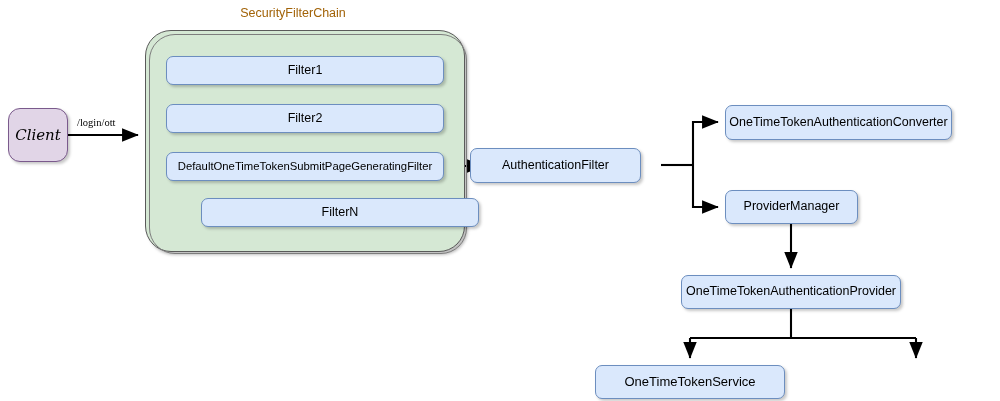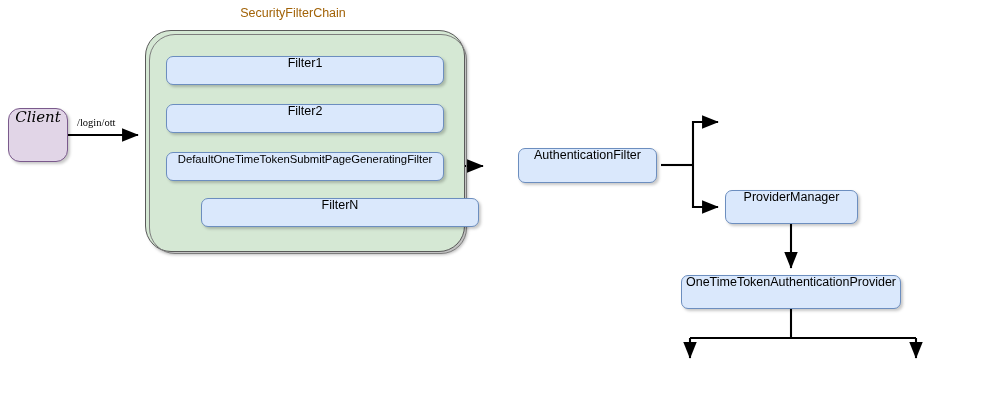--- a/index.html
+++ b/index.html
@@ -21,20 +21,21 @@
     position: absolute;
     left: 0;
     top: 0;
     width: 1000px;
     height: 401px;
   }
   .node {
     position: absolute;
     box-sizing: border-box;
     display: flex;
+    align-items: center;
     justify-content: center;
     text-align: center;
     line-height: 1.1;
     color: #000000;
     z-index: 3;
   }
   .node-blue {
     background: #dae8fc;
     border: 1px solid #6c8ebf;
     border-radius: 7px;
@@ -145,28 +146,34 @@
   </div>
 
   <div class="node node-blue" style="left:166px; top:152px; width:278px; height:29px; font-size:11.3px;">
     <span>DefaultOneTimeTokenSubmitPageGeneratingFilter</span>
   </div>
 
   <div class="node node-blue" style="left:166px; top:198px; width:278px; height:29px;margin-left:35px;">
     <span>FilterN</span>
   </div>
 
-  <div class="node node-blue" style="left:518px; top:148px; width:139px; height:35px;">
+  <div class="node node-blue" style="left:470px; top:148px; width:171px; height:35px;">
     <span>AuthenticationFilter</span>
   </div>
 
+  <div class="node node-blue" style="left:725px; top:105px; width:227px; height:35px;">
+    <span>OneTimeTokenAuthenticationConverter</span>
+  </div>
 
   <div class="node node-blue" style="left:725px; top:190px; width:133px; height:34px;">
     <span>ProviderManager</span>
   </div>
 
   <div class="node node-blue" style="left:681px; top:275px; width:220px; height:34px;">
     <span>OneTimeTokenAuthenticationProvider</span>
   </div>
 
+  <div class="node node-blue" style="left:595px; top:365px; width:190px; height:34px; font-size:13px;">
+    <span>OneTimeTokenService</span>
+  </div>
 
 
 </div>
 
 </body></html>

